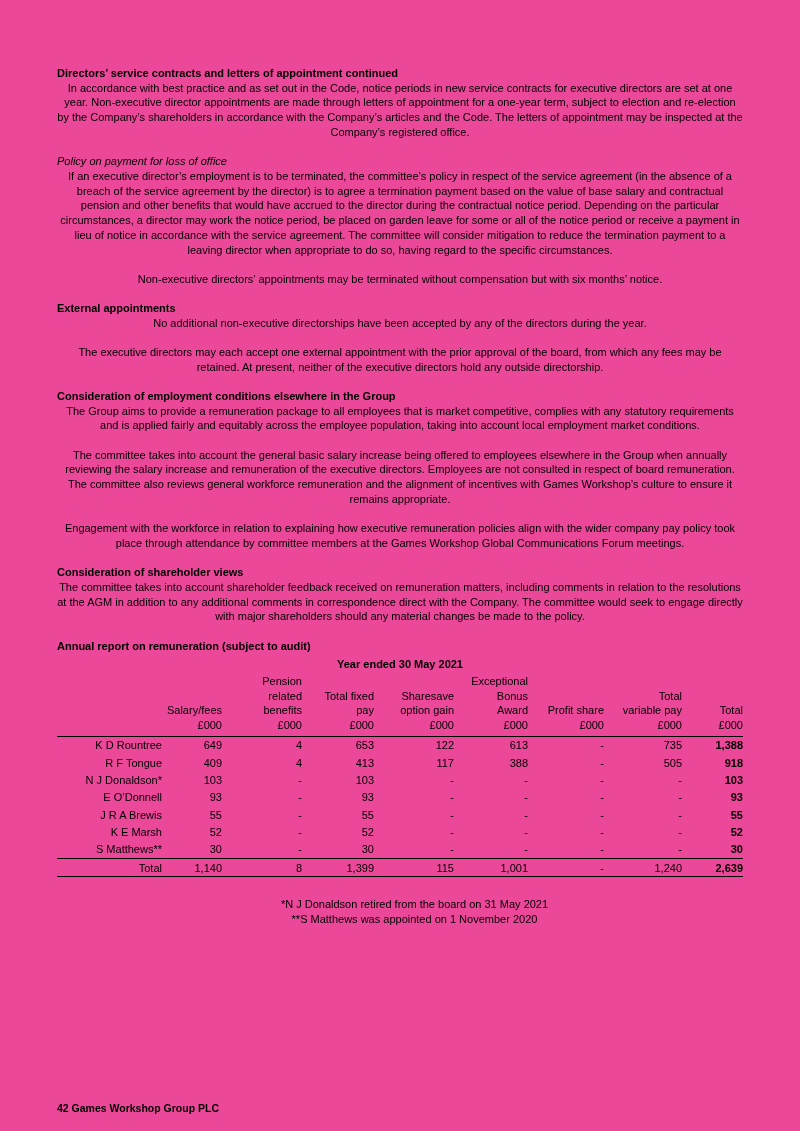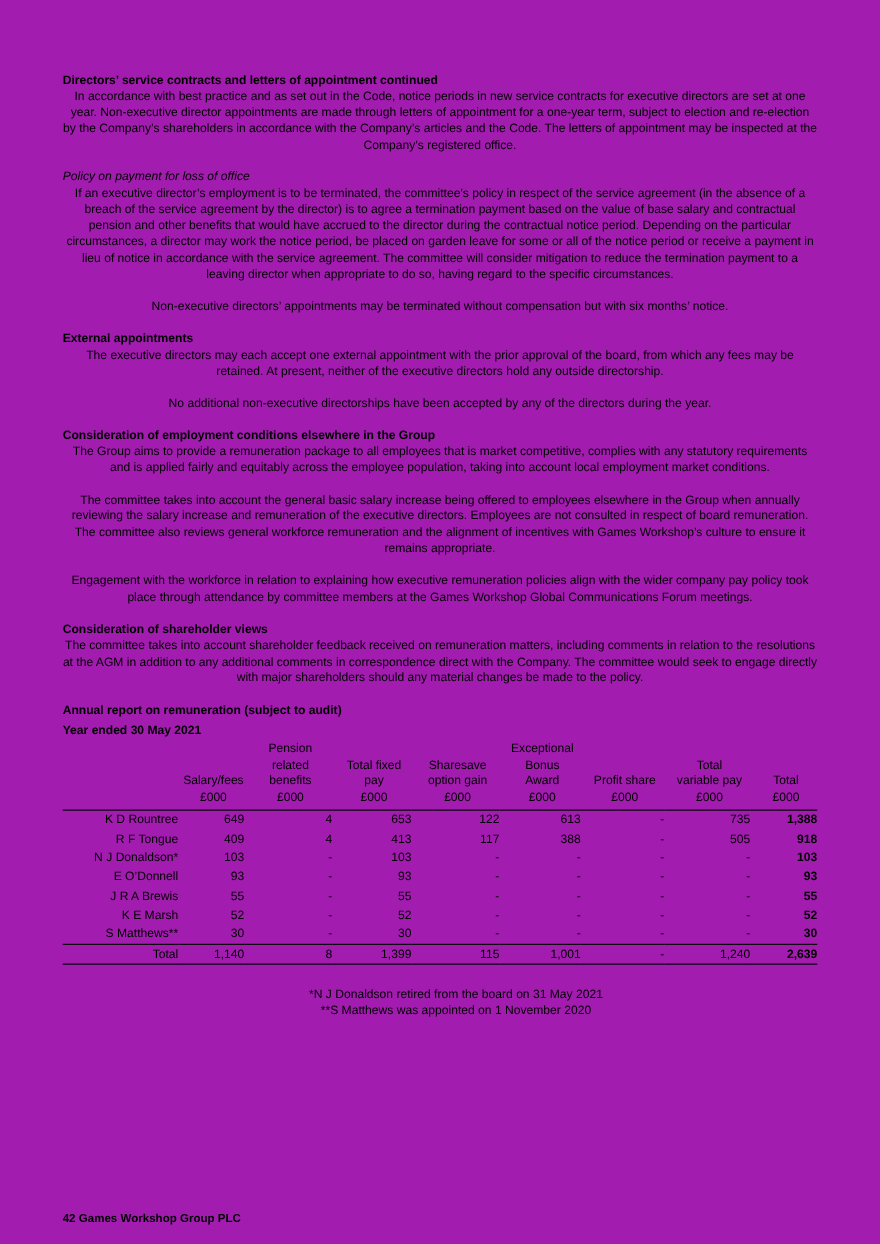--- a/index.html
+++ b/index.html
@@ -1,21 +1,21 @@
 <!DOCTYPE html>
 <html><head>
 <meta charset="utf-8">
 <style>
   * { box-sizing: border-box; }
   html, body { margin: 0; padding: 0; background: #e8e8e8; }
   .page {
     width: 800px;
     height: 1131px;
     margin: 0 auto;
-    background: #a21caf;
+    background: #ec4899;
     position: relative;
     font-family: "Liberation Sans", sans-serif;
     font-size: 11px;
     color: #000;
     overflow: hidden;
   }
   .content {
     position: absolute;
     left: 57px;
     right: 57px;
@@ -32,30 +32,31 @@
     font-weight: normal;
     font-size: 11px;
     margin: 0;
     line-height: 1.34;
   }
   p {
     margin: 0 0 14.5px 0;
     line-height: 1.34;
     text-align: center;
   }
-  .table-title { margin-top: 4px; margin-bottom: 2px; }
+  .table-title { margin-top: 4px; margin-bottom: 2px; text-align: center; }
   table.remu {
     border-collapse: collapse;
     width: 100%;
     table-layout: fixed;
     font-size: 11px;
     margin-top: 0;
   }
   table.remu th {
     font-weight: normal;
+    text-align: right;
     vertical-align: bottom;
     white-space: pre-line;
     padding: 0 0 3px 4px;
     line-height: 1.34;
   }
   table.remu th.name { text-align: left; padding-left: 0; }
   table.remu td {
     text-align: right;
     padding: 1.5px 0 1.5px 4px;
     line-height: 1.3;
@@ -82,22 +83,22 @@
   <div class="content">
 
     <div class="h">Directors’ service contracts and letters of appointment continued</div>
     <p>In accordance with best practice and as set out in the Code, notice periods in new service contracts for executive directors are set at one year. Non-executive director appointments are made through letters of appointment for a one-year term, subject to election and re-election by the Company’s shareholders in accordance with the Company’s articles and the Code. The letters of appointment may be inspected at the Company’s registered office.</p>
 
     <div class="hi">Policy on payment for loss of office</div>
     <p>If an executive director’s employment is to be terminated, the committee’s policy in respect of the service agreement (in the absence of a breach of the service agreement by the director) is to agree a termination payment based on the value of base salary and contractual pension and other benefits that would have accrued to the director during the contractual notice period. Depending on the particular circumstances, a director may work the notice period, be placed on garden leave for some or all of the notice period or receive a payment in lieu of notice in accordance with the service agreement. The committee will consider mitigation to reduce the termination payment to a leaving director when appropriate to do so, having regard to the specific circumstances.</p>
     <p>Non-executive directors’ appointments may be terminated without compensation but with six months’ notice.</p>
 
     <div class="h">External appointments</div>
+    <p>No additional non-executive directorships have been accepted by any of the directors during the year.</p>
     <p>The executive directors may each accept one external appointment with the prior approval of the board, from which any fees may be retained. At present, neither of the executive directors hold any outside directorship.</p>
-    <p>No additional non-executive directorships have been accepted by any of the directors during the year.</p>
 
     <div class="h">Consideration of employment conditions elsewhere in the Group</div>
     <p>The Group aims to provide a remuneration package to all employees that is market competitive, complies with any statutory requirements and is applied fairly and equitably across the employee population, taking into account local employment market conditions.</p>
     <p>The committee takes into account the general basic salary increase being offered to employees elsewhere in the Group when annually reviewing the salary increase and remuneration of the executive directors. Employees are not consulted in respect of board remuneration. The committee also reviews general workforce remuneration and the alignment of incentives with Games Workshop’s culture to ensure it remains appropriate.</p>
     <p>Engagement with the workforce in relation to explaining how executive remuneration policies align with the wider company pay policy took place through attendance by committee members at the Games Workshop Global Communications Forum meetings.</p>
 
     <div class="h">Consideration of shareholder views</div>
     <p>The committee takes into account shareholder feedback received on remuneration matters, including comments in relation to the resolutions at the AGM in addition to any additional comments in correspondence direct with the Company. The committee would seek to engage directly with major shareholders should any material changes be made to the policy.</p>
 
     <div class="h">Annual report on remuneration (subject to audit)</div>

